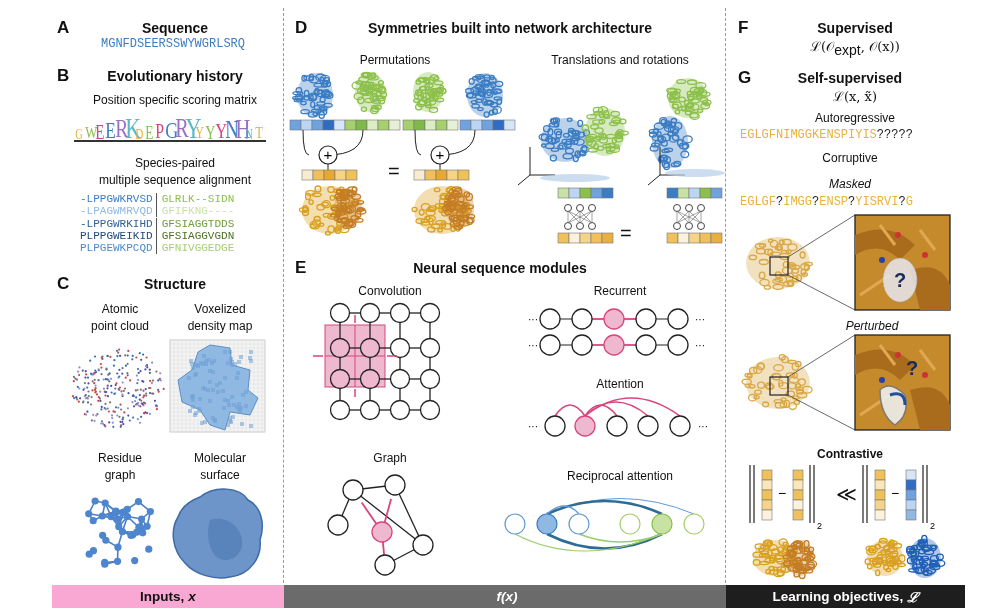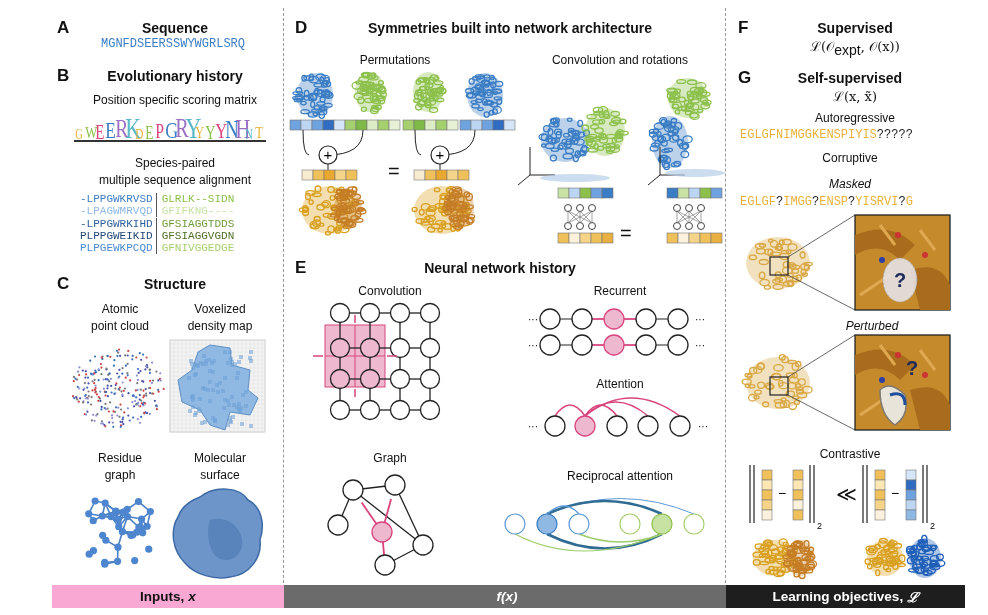--- a/index.html
+++ b/index.html
@@ -591,21 +591,21 @@
     <circle cx="32.78416495198903" cy="69.25409379286694" r="3.6" fill="#4d86cf"></circle>
   </svg>
 <svg id="molsurf" style="left:170px;top:485px;" width="95" height="95">
   <path d="M30,12 C45,0 70,2 78,15 C92,22 95,40 90,55 C92,72 80,90 60,92 C45,95 25,90 15,78 C2,65 0,45 8,32 C12,20 22,15 30,12 Z" fill="#6d95c9" stroke="#3d6aa6" stroke-width="1.5"></path>
   <path d="M40,35 C55,30 70,40 72,55 C74,70 60,78 50,74 C40,70 35,50 40,35 Z" fill="#4c78b3" opacity="0.6"></path>
 </svg>
 
 <div class="abs panel-letter" style="left:295px;top:18px;">D</div>
 <div class="abs title" style="left:340px;top:20px;width:340px;">Symmetries built into network architecture</div>
 <div class="abs label" style="left:300px;top:52px;width:190px;">Permutations</div>
-<div class="abs label" style="left:520px;top:52px;width:200px;">Convolution and rotations</div>
+<div class="abs label" style="left:520px;top:52px;width:200px;">Translations and rotations</div>
 <svg id="perm" style="left:290px;top:70px;" width="230" height="175">
     <ellipse cx="25" cy="25" rx="18" ry="22" fill="#3b7dc4" opacity="0.35"></ellipse>
     <ellipse cx="7.4" cy="28.0" rx="4.7" ry="1.7" fill="none" stroke="#3b7dc4" stroke-width="1.3"></ellipse>
     <ellipse cx="21.4" cy="7.5" rx="2.2" ry="3.3" fill="none" stroke="#3b7dc4" stroke-width="1.3"></ellipse>
     <ellipse cx="18.5" cy="8.1" rx="4.7" ry="2.2" fill="none" stroke="#3b7dc4" stroke-width="1.3"></ellipse>
     <ellipse cx="16.6" cy="23.6" rx="2.3" ry="3.2" fill="none" stroke="#3b7dc4" stroke-width="1.3"></ellipse>
     <ellipse cx="26.8" cy="37.8" rx="2.6" ry="2.2" fill="none" stroke="#3b7dc4" stroke-width="1.3"></ellipse>
     <ellipse cx="7.9" cy="23.2" rx="4.9" ry="1.5" fill="none" stroke="#3b7dc4" stroke-width="1.3"></ellipse>
     <ellipse cx="13.5" cy="33.1" rx="2.7" ry="1.8" fill="none" stroke="#3b7dc4" stroke-width="1.3"></ellipse>
     <ellipse cx="10.6" cy="27.6" rx="3.6" ry="1.9" fill="none" stroke="#3b7dc4" stroke-width="1.3"></ellipse>
@@ -1250,21 +1250,21 @@
     <rect x="92" y="163" width="11" height="10" fill="#e8b040" stroke="#777" stroke-width="0.6"></rect>
     <rect x="157" y="163" width="11" height="10" fill="#f0c05a" stroke="#777" stroke-width="0.6"></rect>
     <rect x="168" y="163" width="11" height="10" fill="#fbf1dc" stroke="#777" stroke-width="0.6"></rect>
     <rect x="179" y="163" width="11" height="10" fill="#f5d48a" stroke="#777" stroke-width="0.6"></rect>
     <rect x="190" y="163" width="11" height="10" fill="#f0c05a" stroke="#777" stroke-width="0.6"></rect>
     <rect x="201" y="163" width="11" height="10" fill="#e8b040" stroke="#777" stroke-width="0.6"></rect>
   </svg>
 <div class="abs" style="left:620px;top:222px;font-size:20px;">=</div>
 
 <div class="abs panel-letter" style="left:295px;top:258px;">E</div>
-<div class="abs title" style="left:400px;top:260px;width:200px;">Neural network history</div>
+<div class="abs title" style="left:400px;top:260px;width:200px;">Neural sequence modules</div>
 <div class="abs label" style="left:330px;top:283px;width:120px;">Convolution</div>
 <svg id="conv" style="left:305px;top:305px;" width="160" height="120">
     <rect x="20" y="20" width="60" height="62" fill="#eeb8cf" stroke="#d9447e" stroke-width="1"></rect>
     <line x1="50" y1="20" x2="50" y2="82" stroke="#d9447e"></line>
     <line x1="20" y1="51" x2="80" y2="51" stroke="#d9447e"></line>
     <line x1="35" y1="8" x2="65" y2="8" stroke="#222" stroke-width="1.3"></line>
     <line x1="65" y1="8" x2="95" y2="8" stroke="#222" stroke-width="1.3"></line>
     <line x1="95" y1="8" x2="125" y2="8" stroke="#222" stroke-width="1.3"></line>
     <line x1="35" y1="43" x2="65" y2="43" stroke="#222" stroke-width="1.3"></line>
     <line x1="65" y1="43" x2="95" y2="43" stroke="#222" stroke-width="1.3"></line>
@@ -1513,21 +1513,21 @@
     <path d="M170,55 Q200,45 210,70 L210,95 L180,95 Q175,75 170,55 Z" fill="#a96c1c"></path>
     <path d="M120,80 L150,60 M140,10 L155,30 M180,15 L195,35" stroke="#e0a850" stroke-width="3" fill="none"></path>
     <circle cx="158" cy="20" r="3" fill="#c33"></circle>
     <circle cx="185" cy="40" r="3" fill="#c33"></circle>
     <circle cx="142" cy="45" r="3" fill="#2a3fa8"></circle>
     <path d="M140,55 Q150,45 165,60 Q170,80 155,90 Q140,80 140,55 Z" fill="#eee" stroke="#777" stroke-width="1.5" opacity="0.9"></path>
     <path d="M150,60 Q165,55 165,70" fill="none" stroke="#1f4f9a" stroke-width="3"></path>
     <text x="172" y="40" font-family="Liberation Sans, sans-serif" text-anchor="middle" font-size="20" font-weight="bold" fill="#1b2a5a">?</text>
   </svg>
 
-<div class="abs label" style="left:790px;top:446px;width:120px;">Contrastive</div>
+<div class="abs label" style="left:790px;top:446px;width:120px;font-weight:bold;">Contrastive</div>
 <svg id="contrast" style="left:745px;top:463px;" width="220" height="120">
     <line x1="5" y1="2" x2="5" y2="60" stroke="#222" stroke-width="1.2"></line>
     <line x1="9" y1="2" x2="9" y2="60" stroke="#222" stroke-width="1.2"></line>
     <rect x="17" y="7" width="10" height="10" fill="#f0c05a" stroke="#777" stroke-width="0.6"></rect>
     <rect x="17" y="17" width="10" height="10" fill="#fbe6b4" stroke="#777" stroke-width="0.6"></rect>
     <rect x="17" y="27" width="10" height="10" fill="#f0c05a" stroke="#777" stroke-width="0.6"></rect>
     <rect x="17" y="37" width="10" height="10" fill="#f5d48a" stroke="#777" stroke-width="0.6"></rect>
     <rect x="17" y="47" width="10" height="10" fill="#fbf1dc" stroke="#777" stroke-width="0.6"></rect>
     <text x="37" y="35" font-family="Liberation Sans, sans-serif" text-anchor="middle" font-size="14">−</text>
     <rect x="48" y="7" width="10" height="10" fill="#f0c05a" stroke="#777" stroke-width="0.6"></rect>

